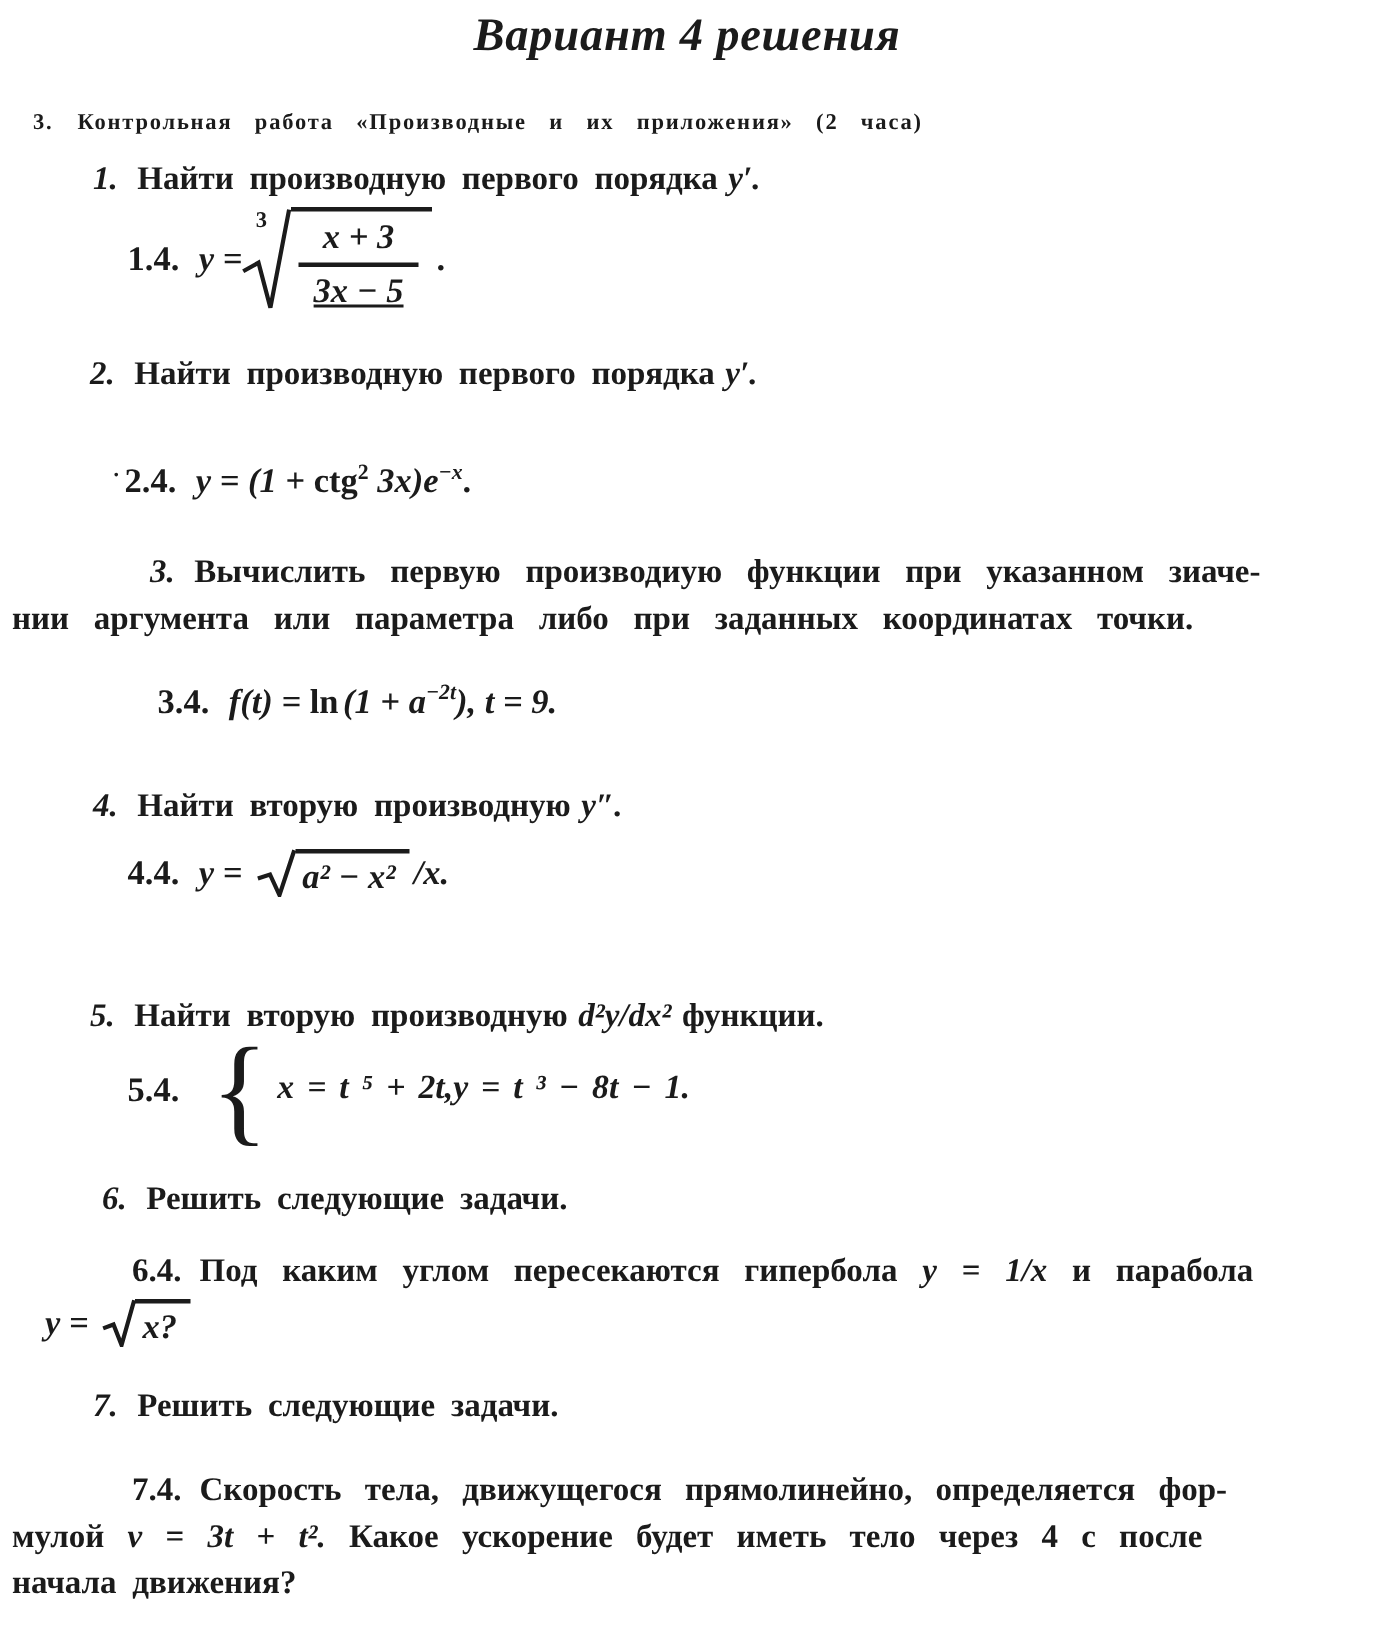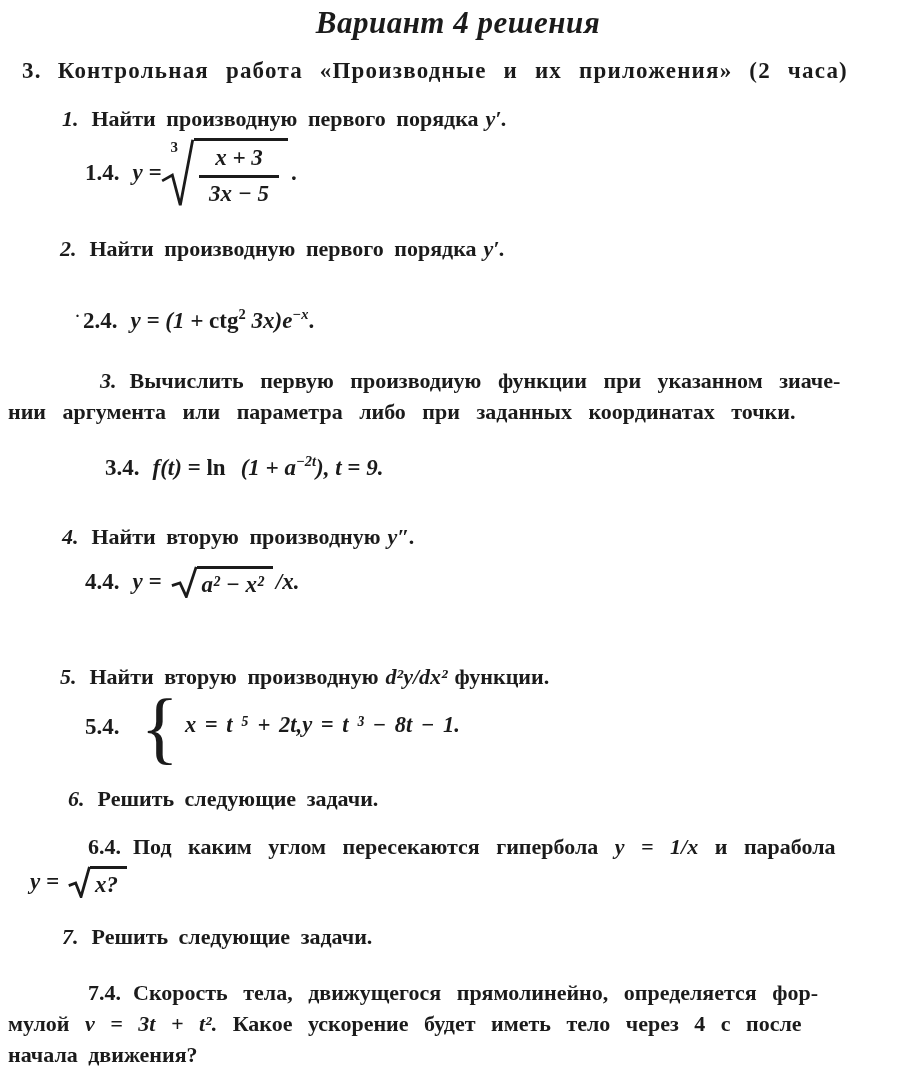--- a/index.html
+++ b/index.html
@@ -3,21 +3,21 @@
 <meta charset="utf-8">
 <style>
   html,body{margin:0;padding:0;background:#ffffff;}
   .page{
     position:relative;width:916px;height:1092px;background:#ffffff;
     color:#1b1b1b;font-family:"Liberation Serif","DejaVu Serif",serif;
     font-weight:bold;overflow:hidden;
   }
   .abs{position:absolute;white-space:nowrap;}
   .title{width:916px;left:0;text-align:center;font-size:31px;font-style:italic;letter-spacing:.5px;}
-  .heading{font-size:23px;letter-spacing:1.2px;word-spacing:10px;}
+  .heading{font-size:15px;letter-spacing:1.2px;word-spacing:10px;margin-top:16px;}
   .hnum{margin-right:16px;}
   .task{font-size:22px;word-spacing:5px;}
   .tasknum{font-style:italic;margin-right:13px;}
   .tmath{margin-left:7px;}
   .para{font-size:22px;}
   .plabel{margin-right:12px;text-align:right;}
   .formula{font-size:23px;}
   .fx{display:flex;align-items:center;}
   .flabel{margin-right:13px;}
   .lhs{margin-right:9px;}
@@ -31,21 +31,21 @@
   .sign{position:relative;display:block;}
   .sign svg{position:absolute;left:0;top:0;width:100%;height:100%;}
   .sign-lg{width:34px;}
   .sign-md{width:27px;}
   .sign-sm{width:23px;}
   .radicand{border-top:3px solid currentColor;padding:3px 9px 0 5px;display:flex;align-items:flex-start;margin-left:-1px;}
   .rootidx{font-size:15px;position:relative;z-index:2;margin-right:-17px;margin-top:1px;align-self:flex-start;}
   
   .frac{display:flex;flex-direction:column;align-items:center;text-align:center;}
   .frac .fnum{padding:1px 10px 4px;}
-  .frac .fden{border-top:3px solid currentColor;padding:3px 10px 1px;}
+  .frac .fden{border-top:3px solid currentColor;padding:3px 10px 1px;text-decoration:underline;}
   
   .brace{font-size:80px;font-weight:normal;line-height:.88;margin:0 6px 0 8px;}
   .sys{display:flex;font-size:22.5px;word-spacing:3px;}
   .sys .row1{margin-bottom:4px;}
 </style>
 </head>
 <body>
 
 <div class="page">
 
@@ -75,21 +75,21 @@
     <span class="fend">.</span>
   </div>
 
   <div class="abs task" style="top:236px;left:60px;"><span class="tasknum">2.</span><span>Найти производную первого порядка</span><span class="mi tmath">y′.</span></div>
 
   <div class="abs formula" style="top:308px;left:75px;"><span class="predot">·</span><span class="flabel">2.4.</span><span class="mi">y = (1 + </span><span class="mr">ctg</span><span class="sp mr">2</span><span class="mi"> 3x)e</span><span class="sp mi">−x</span><span>.</span></div>
 
   <div class="abs para" style="top:368px;left:100px;word-spacing:11px;"><span class="tasknum">3.</span><span>Вычислить первую производиую функции при указанном зиаче-</span></div>
   <div class="abs para" style="top:399px;left:8px;word-spacing:11px;"><span>нии аргумента или параметра либо при заданных координатах точки.</span></div>
 
-  <div class="abs formula" style="top:455px;left:105px;"><span class="flabel">3.4.</span><span class="mi">f(t) = </span><span class="mr">ln</span><span class="mi" style="margin-left:15px;">(1 + a</span><span class="sp mi">−2t</span><span class="mi">),  t = 9.</span></div>
+  <div class="abs formula" style="top:455px;left:105px;"><span class="flabel">3.4.</span><span class="mi">f(t) = </span><span class="mr">ln</span><span class="mi" style="margin-left:3px;">(1 + a</span><span class="sp mi">−2t</span><span class="mi">),  t = 9.</span></div>
 
   <div class="abs task" style="top:524px;left:62px;"><span class="tasknum">4.</span><span>Найти вторую производную</span><span class="mi tmath">y″.</span></div>
 
   <div class="abs formula fx" style="top:566px;left:85px;">
     <span class="flabel">4.4.</span>
     <span class="mi lhs">y =</span>
     <span class="sqrt">
       <span class="sign sign-md">
           <svg viewBox="0 0 30 98" preserveAspectRatio="none">
             <path d="M1 60 L10 52 L17 94 L28 2.5" fill="none" stroke="#1b1b1b" stroke-width="2.8" vector-effect="non-scaling-stroke"></path>

